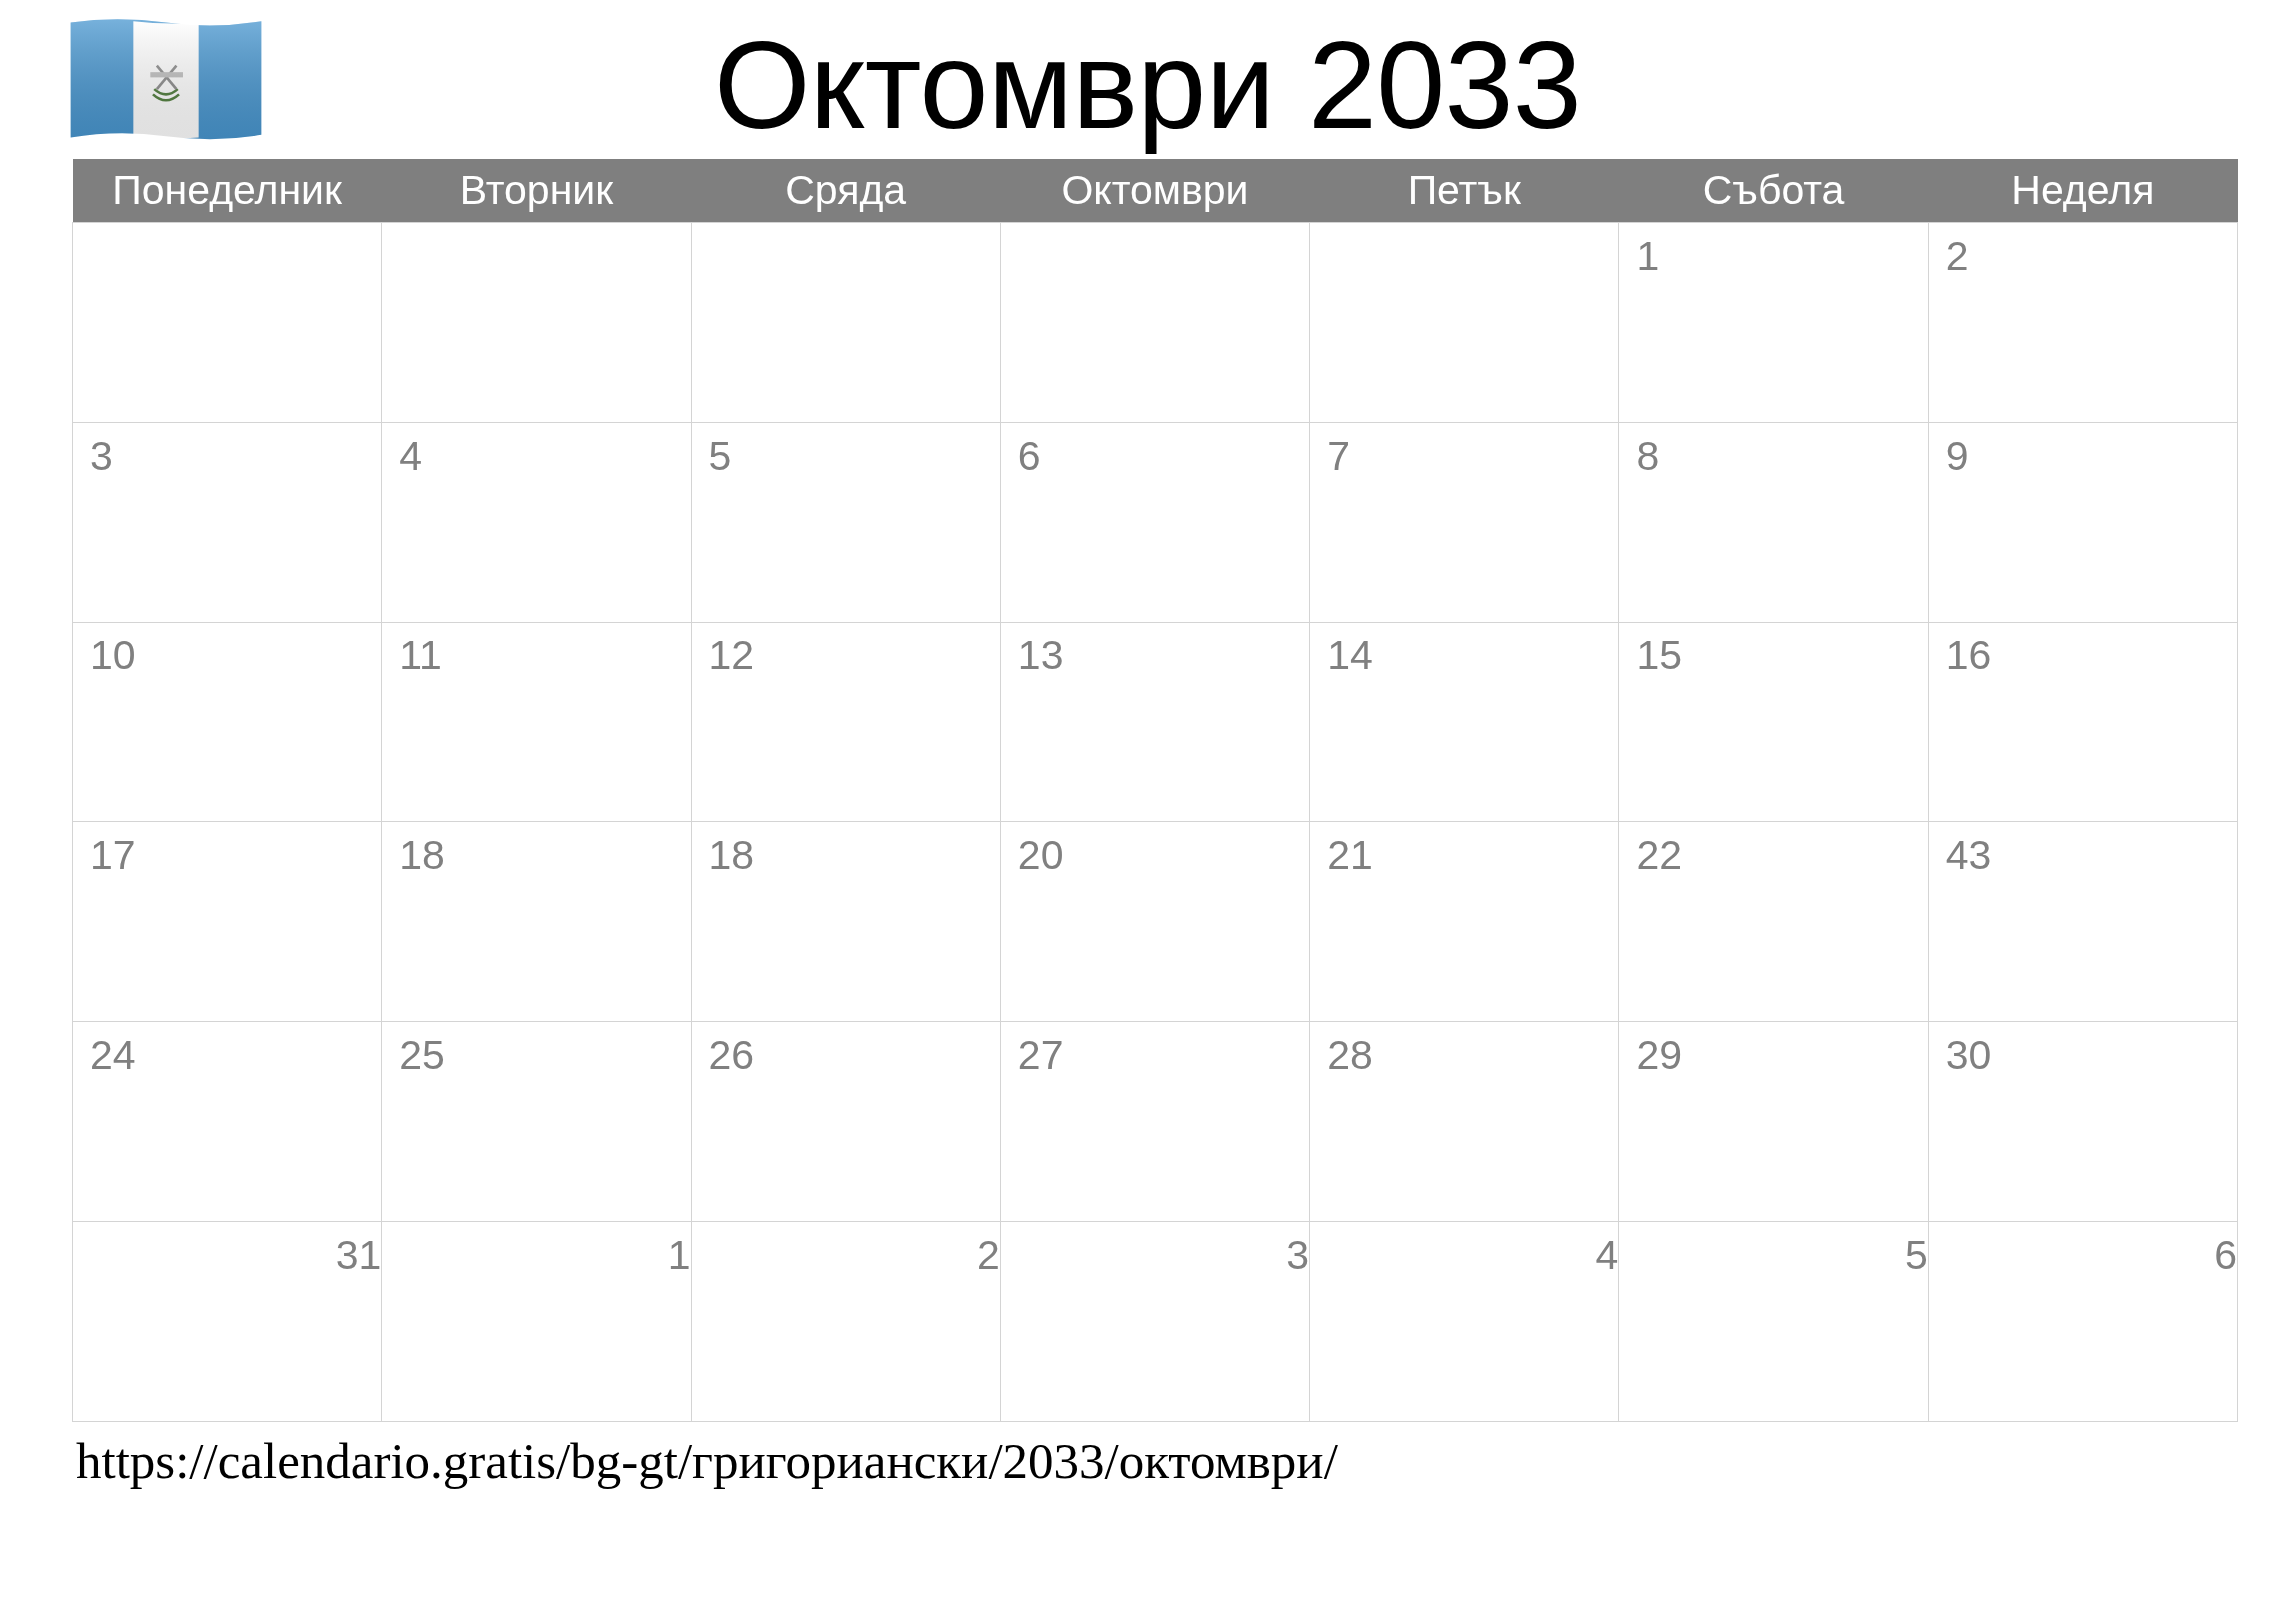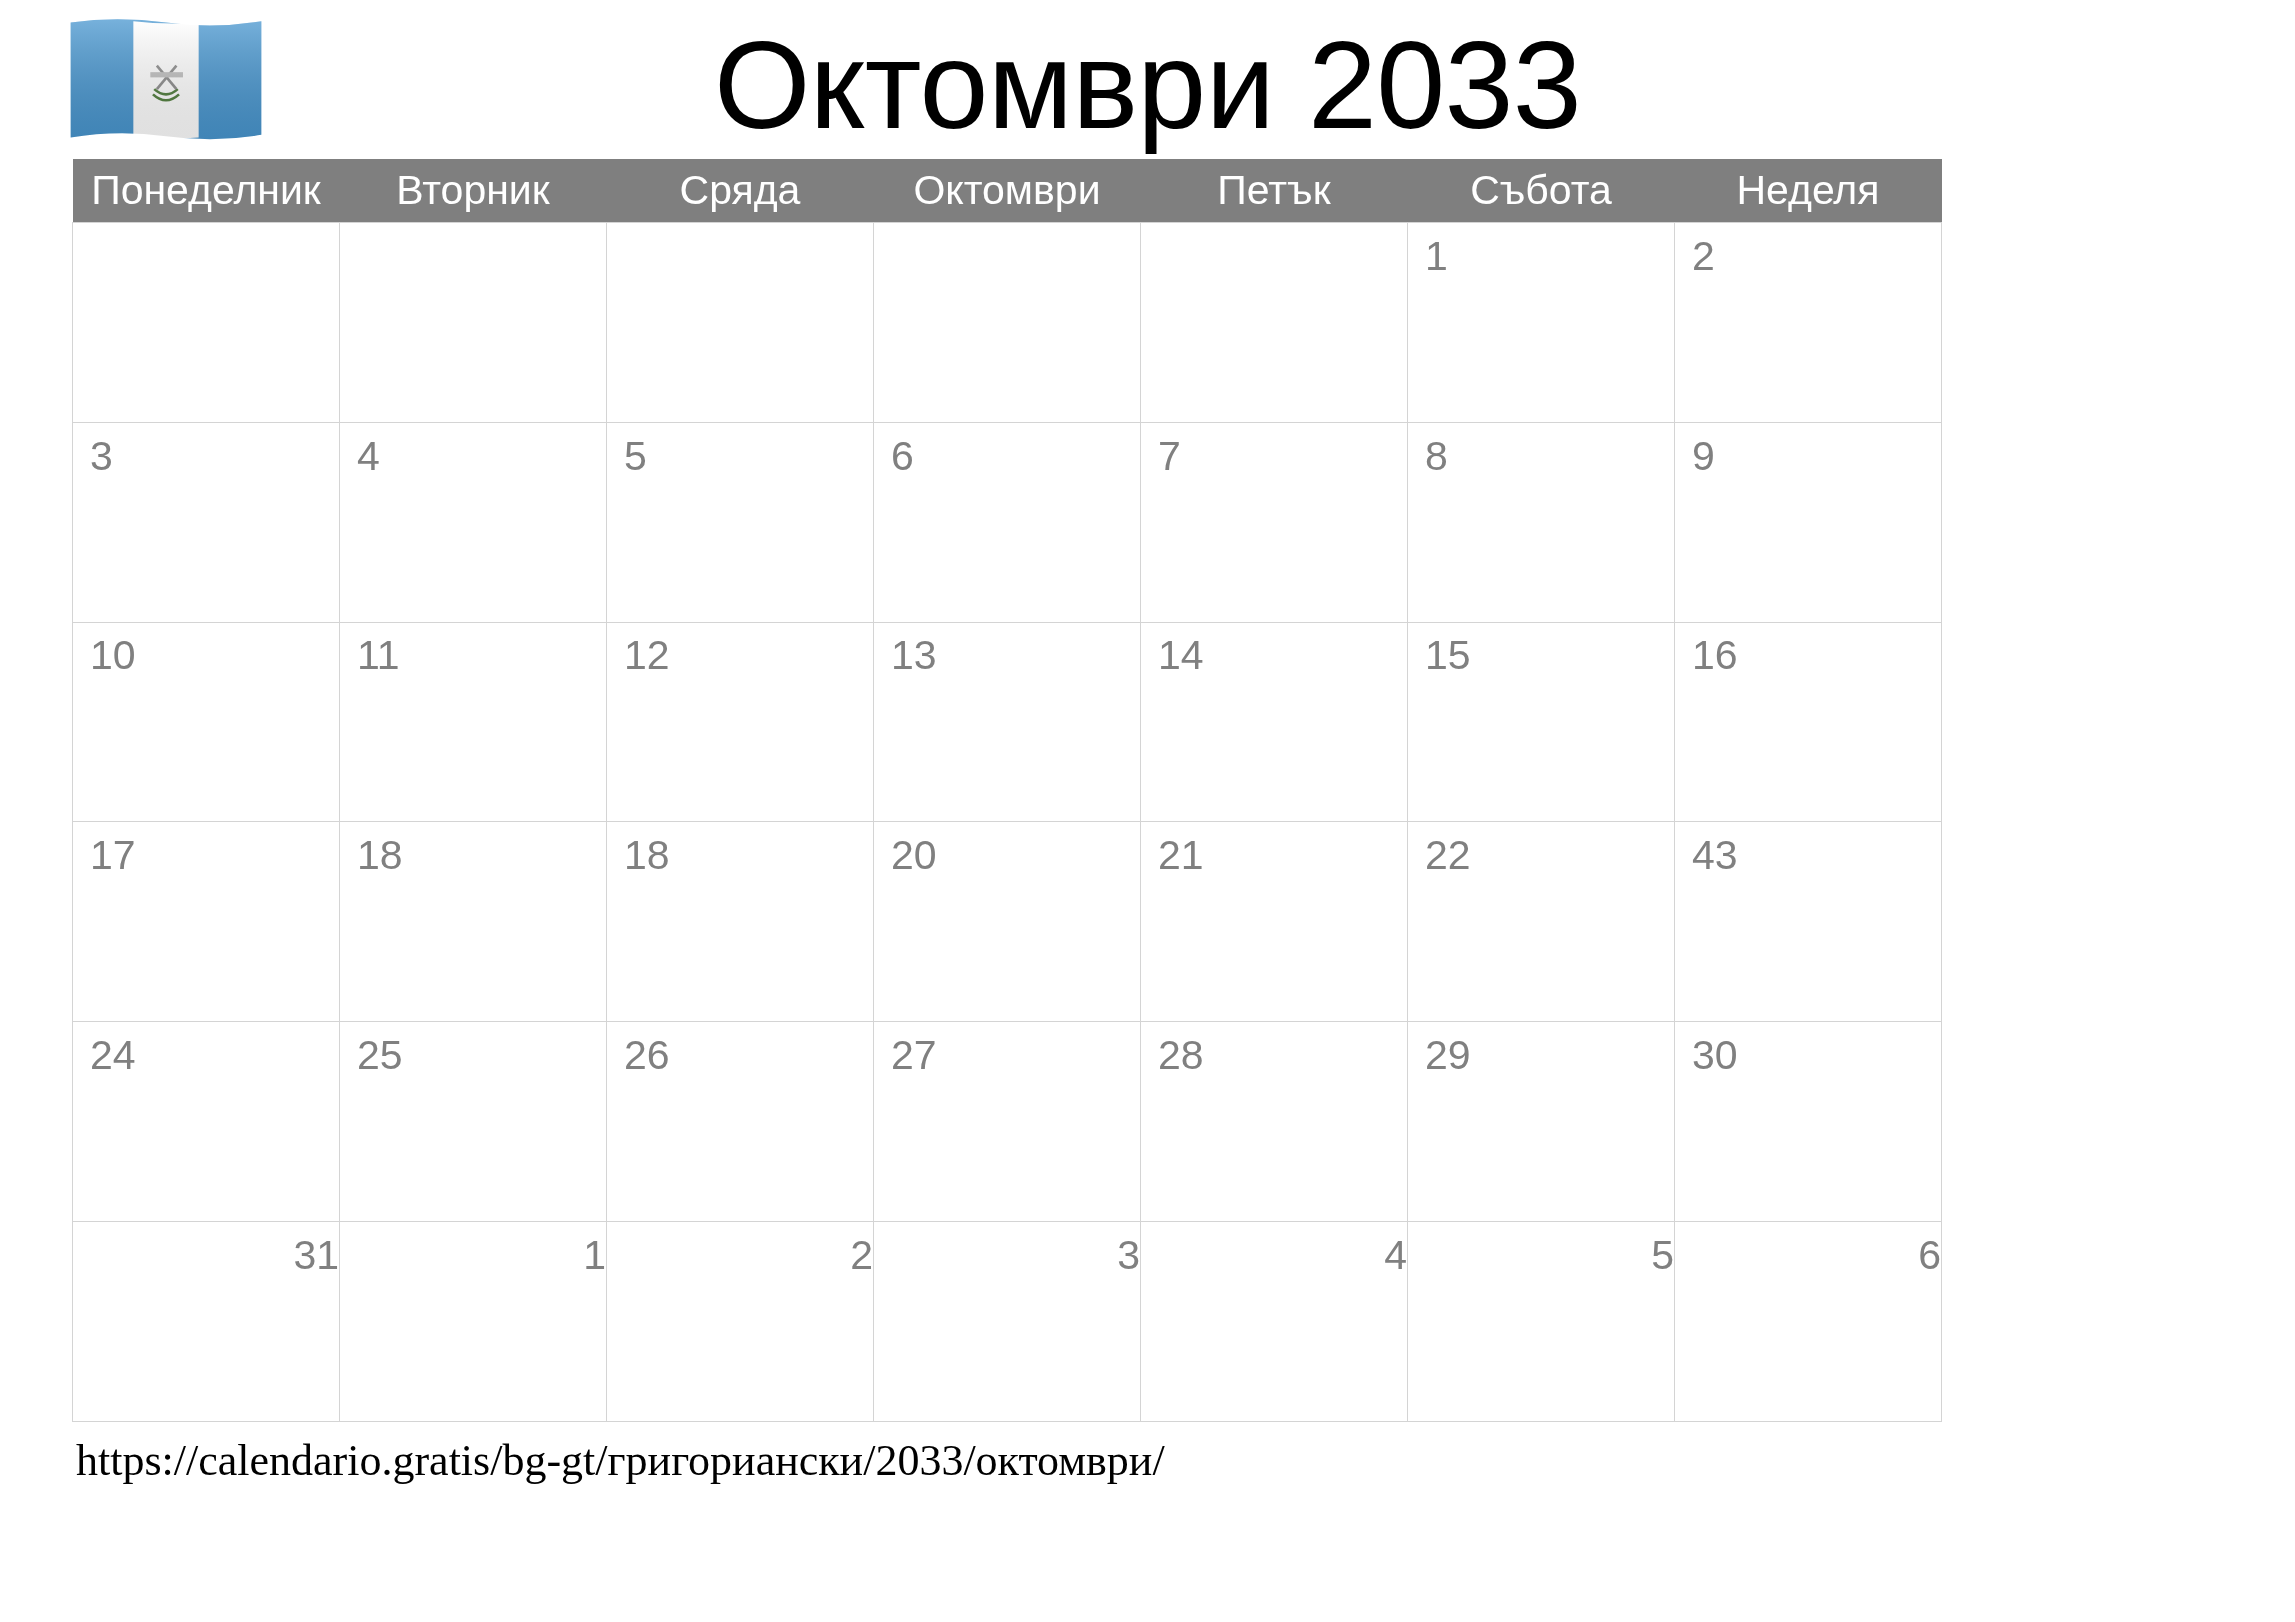--- a/index.html
+++ b/index.html
@@ -46,21 +46,21 @@
     letter-spacing: -0.7px;
     white-space: nowrap;
     margin: 0;
     padding-top: 3.9px;
   }
 
   
   .cal {
     border-collapse: collapse;
     table-layout: fixed;
-    width: 1870px;
+    width: 2166px;
     margin-left: 64px;
   }
   .cal col { width: 14.2857%; }
 
   .cal thead th {
     background: #7f7f7f;
     color: #ffffff;
     font-weight: normal;
     font-size: 41px;
     line-height: 41px;
@@ -89,21 +89,21 @@
   
   .ghost {
     color: #f2f2f2;
   }
 
   
   .footer {
     margin-top: 14.4px;
     margin-left: 68px;
     font-family: "Liberation Serif", serif;
-    font-size: 44px;
+    font-size: 51px;
     line-height: 50px;
     color: #000000;
     white-space: nowrap;
   }
 </style>
 </head>
 <body>
 
 <div class="page">
 

